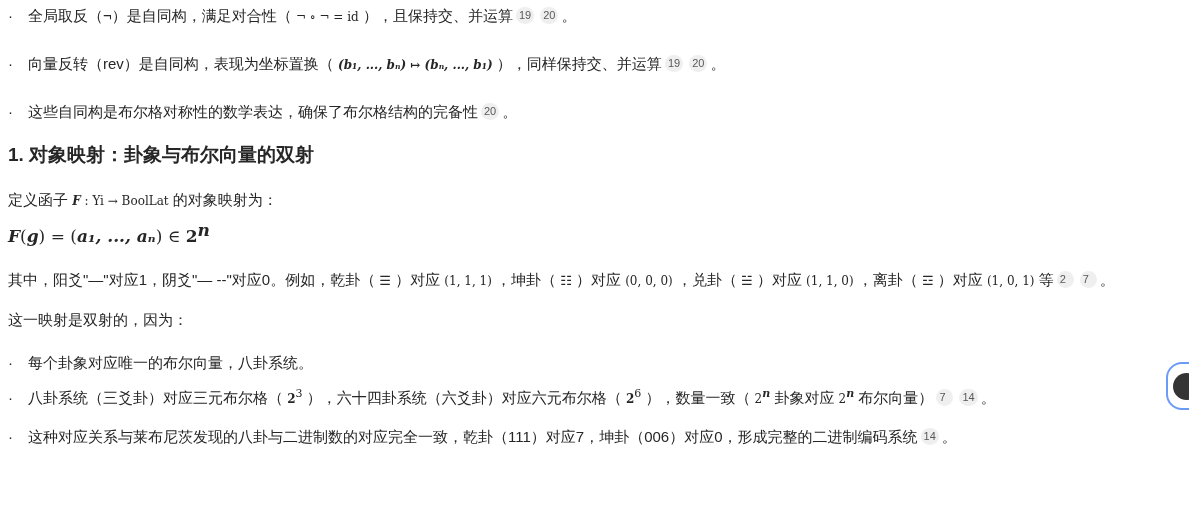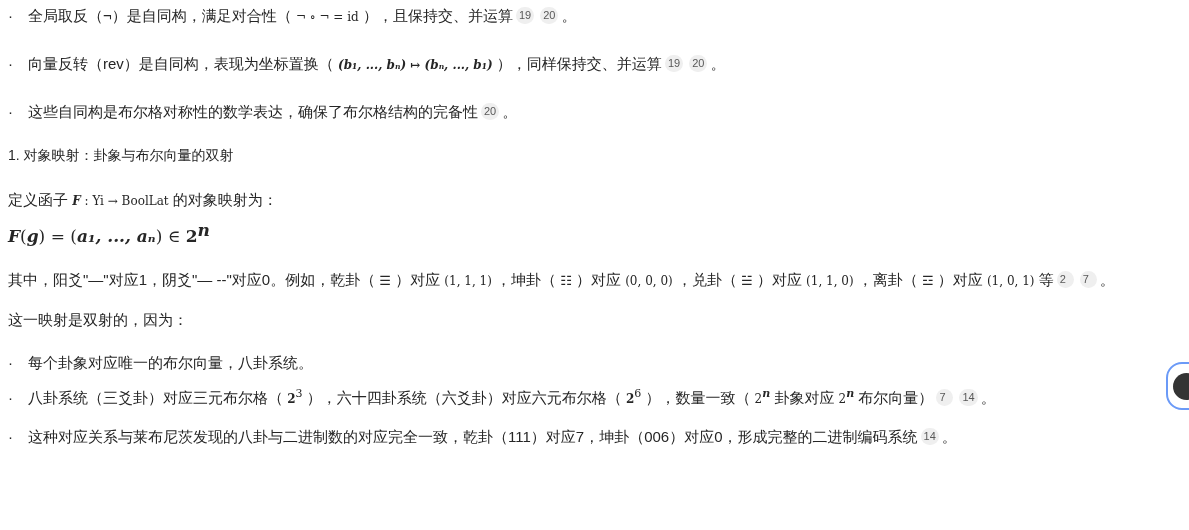--- a/index.html
+++ b/index.html
@@ -8,21 +8,21 @@
     background:#ffffff; color:#262626;
     font-family:"Liberation Sans","DejaVu Sans",sans-serif;
     font-size:15px;
   }
   .content { padding:2px 10px 0 8px; }
   .block { position:relative; }
   .bullet { display:flex; line-height:28px; }
   .bullet .dot { flex:0 0 20px; width:20px; color:#262626; }
   .bullet .body { flex:1 1 auto; }
   .h2 { font-weight:bold; font-size:17px; line-height:24px; }
-  .h3 { font-weight:normal; font-size:14px; line-height:22px; }
+  .h3 { font-weight:bold; font-size:19px; line-height:22px; }
   .para { line-height:28px; }
   .formula { line-height:26px; }
   .formula .math, .formula .it, .formula .bd { font-size:17px; }
   .math { font-family:"DejaVu Serif","Liberation Serif",serif; font-size:12px; }
   .it { font-style:italic;font-weight:bold; }
   .bd { font-weight:bold; }
   .sup {
     font-family:"DejaVu Serif","Liberation Serif",serif;
     vertical-align:super; font-size:11px; line-height:0;
   }

